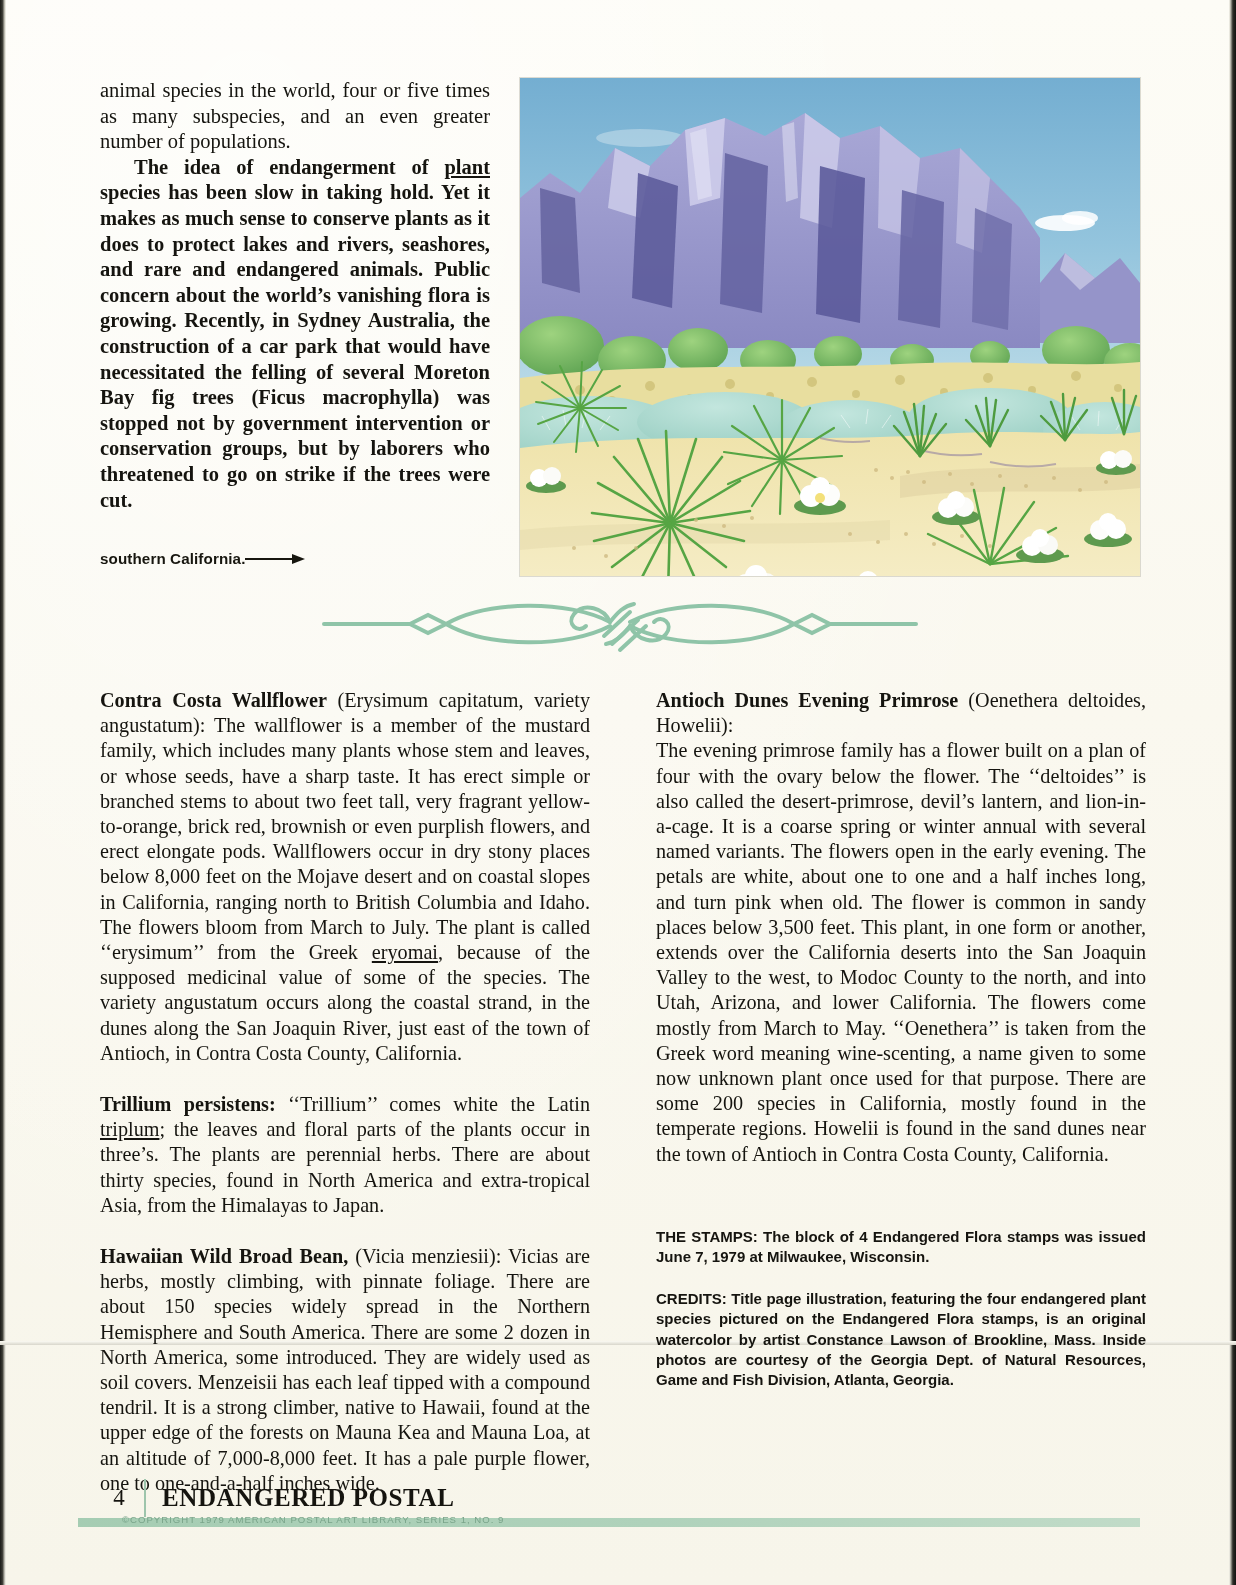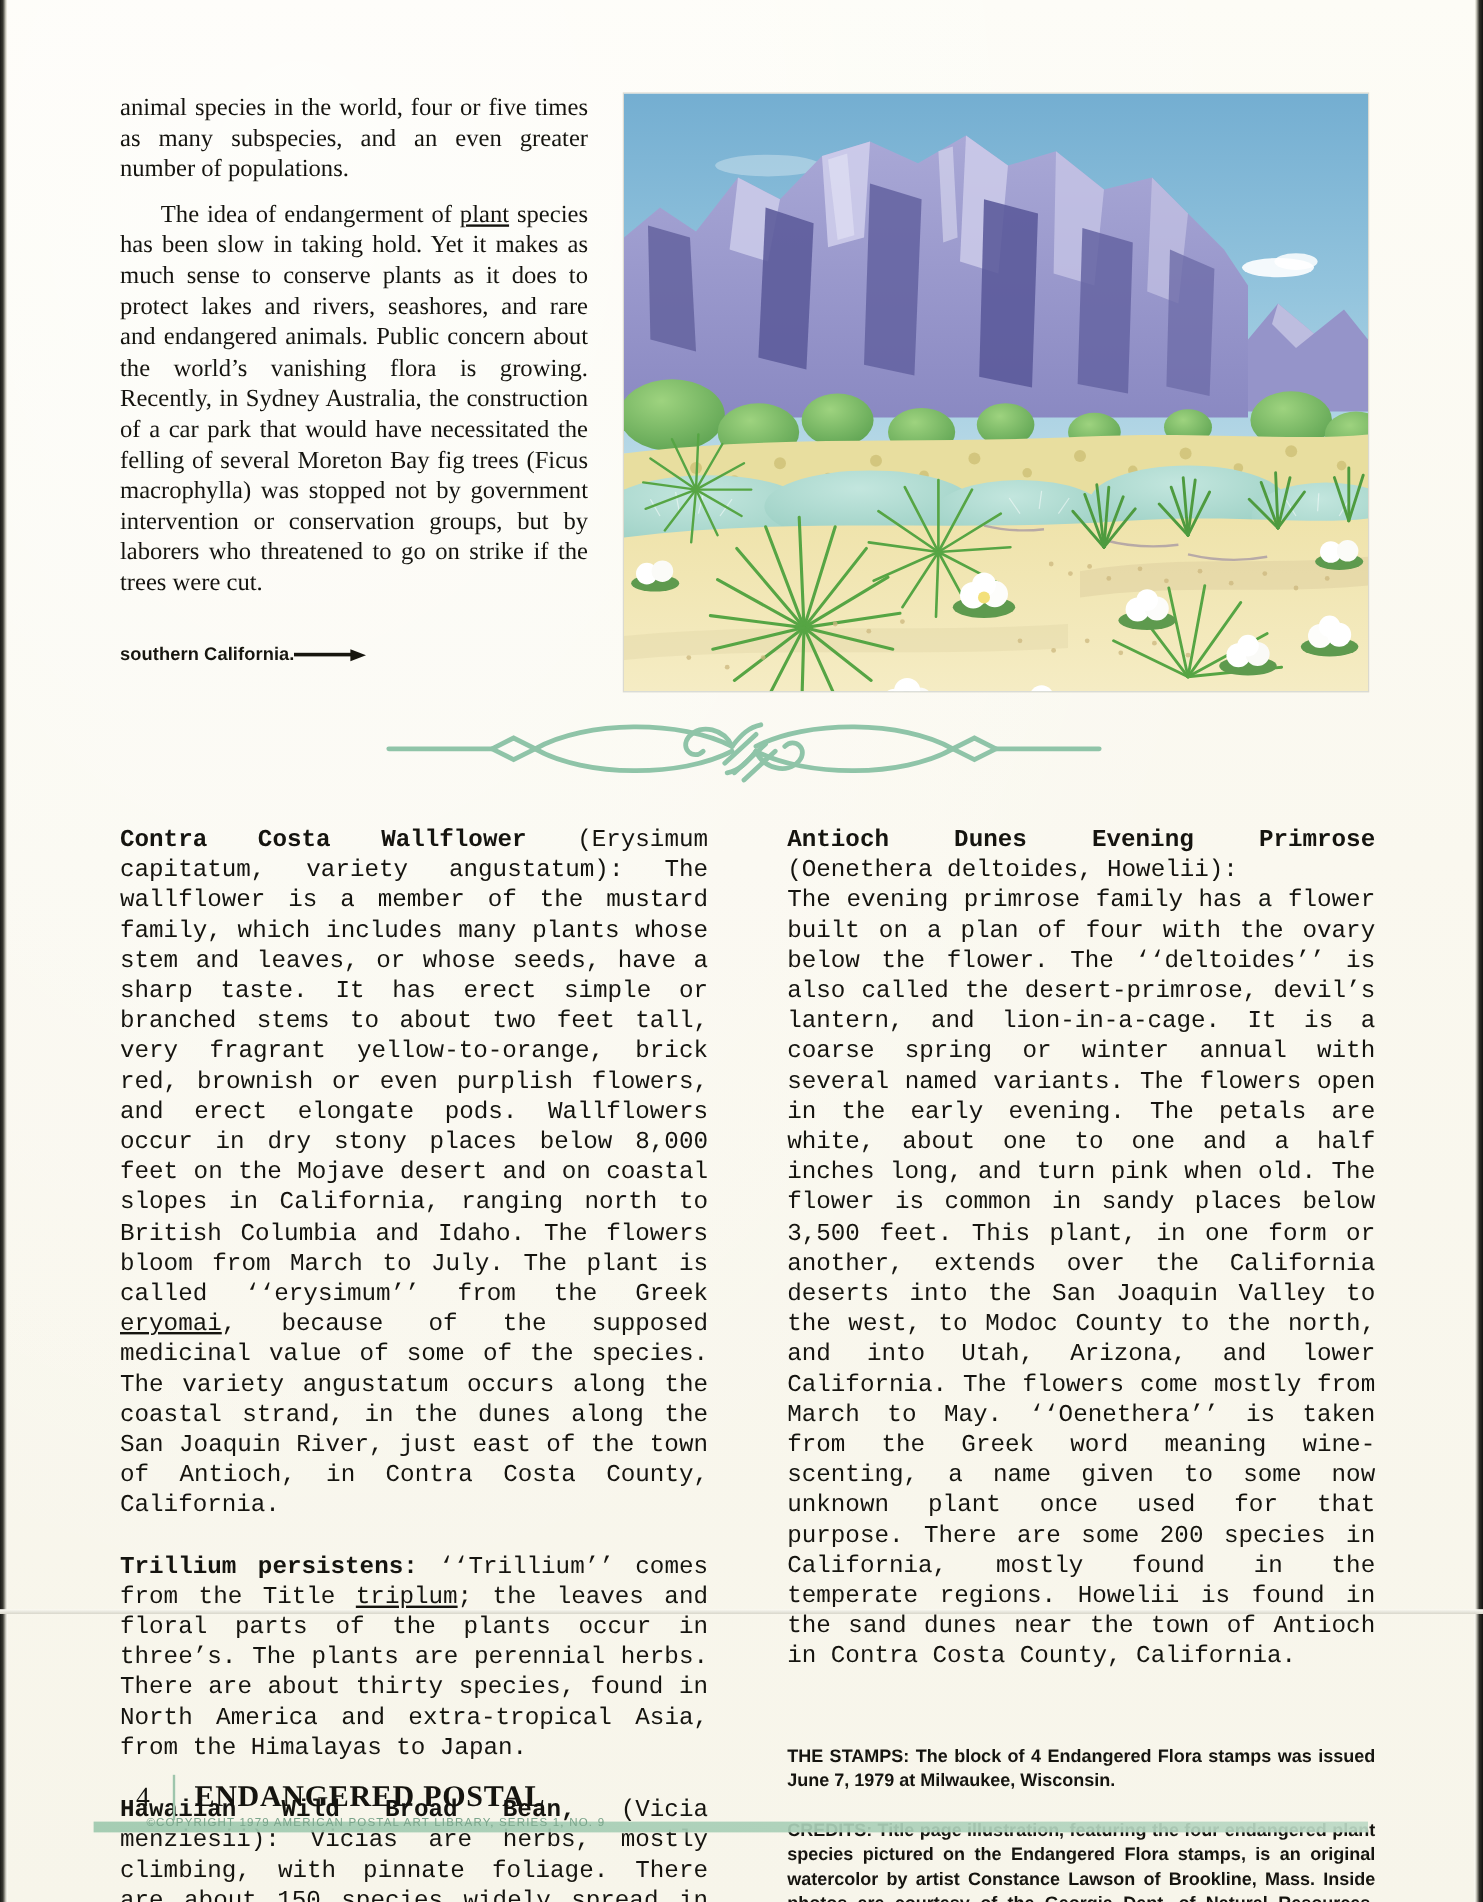--- a/index.html
+++ b/index.html
@@ -60,21 +60,21 @@
   .body-text {
     font-family: "Liberation Serif", serif;
     font-size: 20.5px;
     line-height: 25.6px;
     color: #15140f;
     text-align: justify;
     margin: 0;
     -webkit-hyphens: none;
     hyphens: none;
   }
-  .body-text + .body-text { text-indent: 34px; margin-top: 12px; }
+  .body-text + .body-text { text-indent: 34px; margin-top: 0; font-weight: bold; }
 
   .caption {
     margin-top: 30px;
     font-family: "Liberation Sans", sans-serif;
     font-weight: bold;
     font-size: 15.2px;
     line-height: 31px;
     color: #17160f;
     letter-spacing: 0.1px;
   }
@@ -134,21 +134,21 @@
     top: 0;
     width: 490px;
   }
   .col-left  { left: 0; }
   .col-right { left: 556px; }
 
   .entry { margin-bottom: 26px; }
   .entry:last-child { margin-bottom: 0; }
   .entry p {
     margin: 0;
-    font-family: Liberation Mono, monospace;
+    font-family: Liberation Serif, serif;
     font-size: 20.2px;
     line-height: 25.2px;
     color: #15140f;
     text-align: justify;
   }
   .lead { font-weight: bold; }
   .uline { text-decoration: underline; }
 
   .note-block {
     margin-top: 22px;
@@ -539,21 +539,21 @@
 
   <div class="columns">
 
     <div class="col col-left">
 
       <div class="entry">
         <p><span class="lead">Contra Costa Wallflower</span><span> (Erysimum capitatum, variety angustatum): The wallflower is a member of the mustard family, which includes many plants whose stem and leaves, or whose seeds, have a sharp taste. It has erect simple or branched stems to about two feet tall, very fragrant yellow-to-orange, brick red, brownish or even purplish flowers, and erect elongate pods. Wallflowers occur in dry stony places below 8,000 feet on the Mojave desert and on coastal slopes in California, ranging north to British Columbia and Idaho. The flowers bloom from March to July. The plant is called ‘‘erysimum’’ from the Greek </span><span class="uline">eryomai</span><span>, because of the supposed medicinal value of some of the species. The variety angustatum occurs along the coastal strand, in the dunes along the San Joaquin River, just east of the town of Antioch, in Contra Costa County, California.</span></p>
       </div>
 
       <div class="entry">
-        <p><span class="lead">Trillium persistens:</span><span> ‘‘Trillium’’ comes from the Title </span><span class="uline">triplum</span><span>; the leaves and floral parts of the plants occur in three’s. The plants are perennial herbs. There are about thirty species, found in North America and extra-tropical Asia, from the Himalayas to Japan.</span></p>
+        <p><span class="lead">Trillium persistens:</span><span> ‘‘Trillium’’ comes white the Latin </span><span class="uline">triplum</span><span>; the leaves and floral parts of the plants occur in three’s. The plants are perennial herbs. There are about thirty species, found in North America and extra-tropical Asia, from the Himalayas to Japan.</span></p>
       </div>
 
       <div class="entry">
         <p><span class="lead">Hawaiian Wild Broad Bean,</span><span> (Vicia menziesii): Vicias are herbs, mostly climbing, with pinnate foliage. There are about 150 species widely spread in the Northern Hemisphere and South America. There are some 2 dozen in North America, some introduced. They are widely used as soil covers. Menzeisii has each leaf tipped with a compound tendril. It is a strong climber, native to Hawaii, found at the upper edge of the forests on Mauna Kea and Mauna Loa, at an altitude of 7,000-8,000 feet. It has a pale purple flower, one to one-and-a-half inches wide.</span></p>
       </div>
 
     </div>
 
     <div class="col col-right">
 

